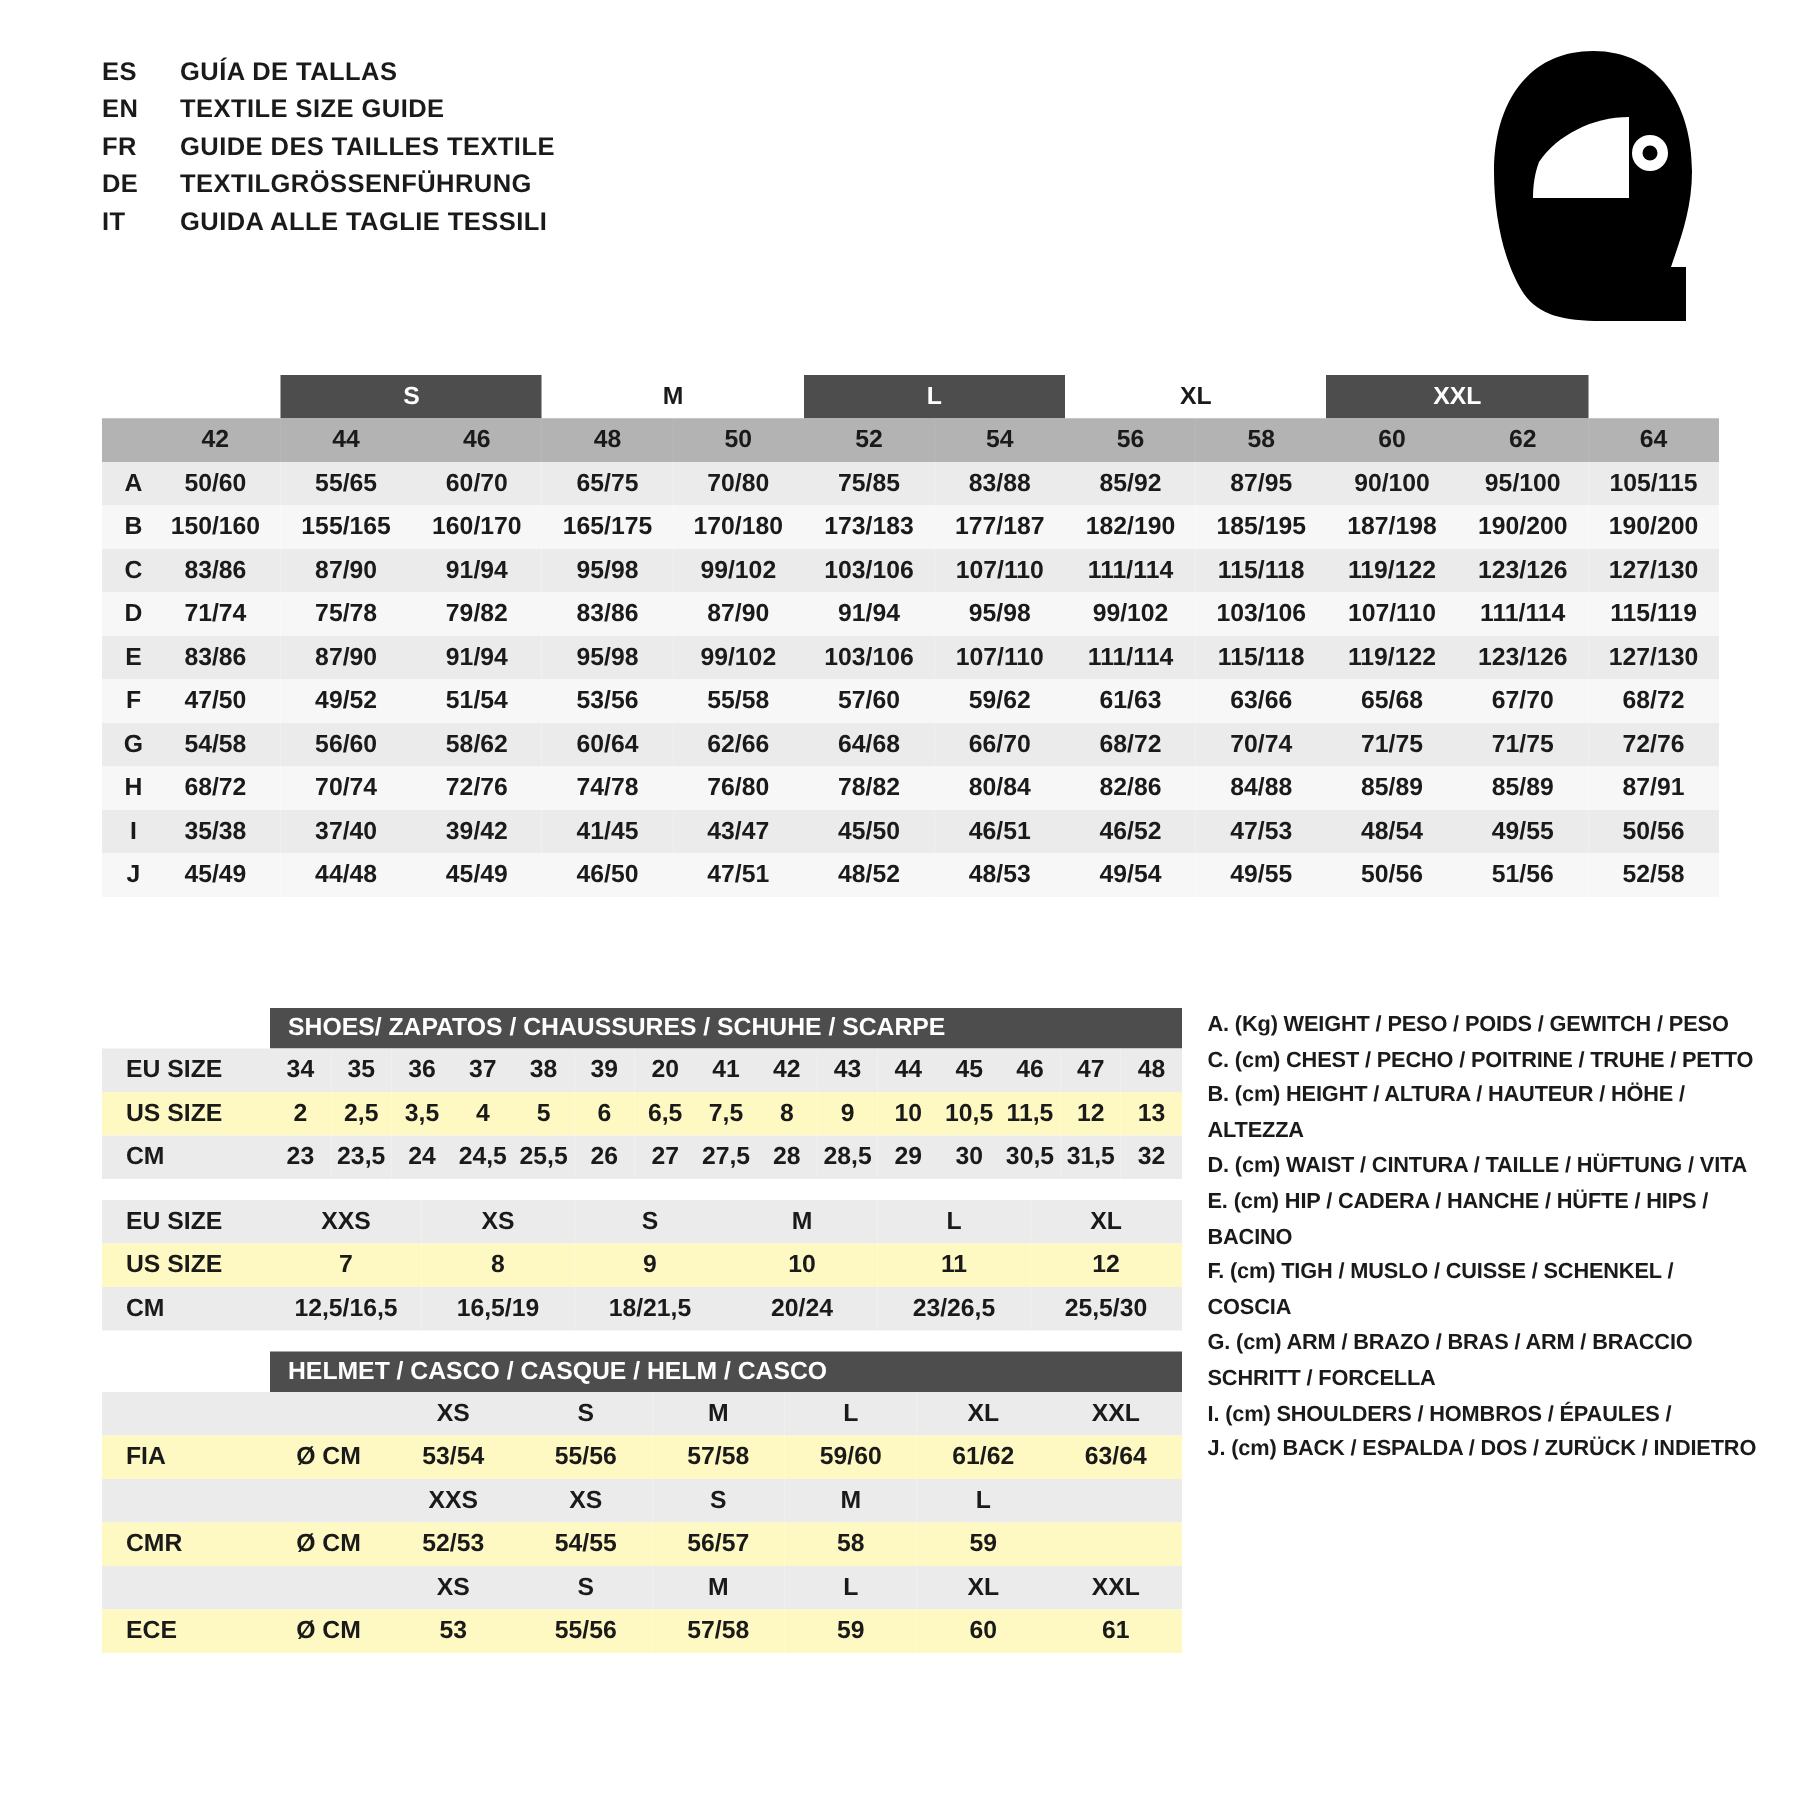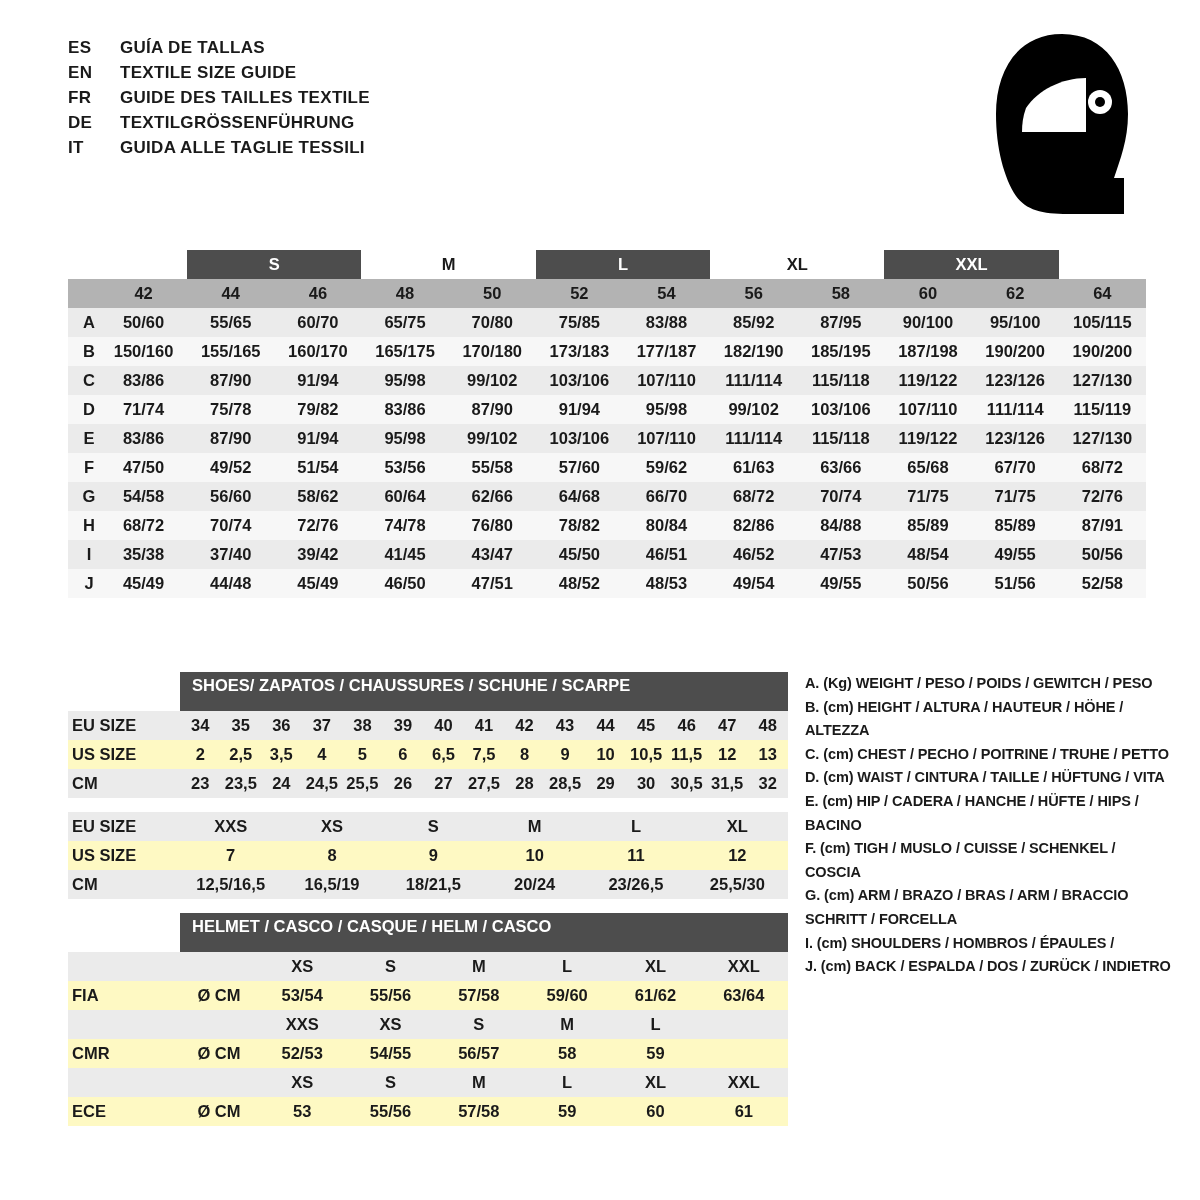--- a/index.html
+++ b/index.html
@@ -32,26 +32,26 @@
   .numhdr { background:#b3b3b3; color:#1a1a1a; height:26px; }
   .rowlabel { text-align:left; padding-left:10px !important; width:28px; font-weight:bold; }
   .zebra-a { background:#ebebeb; }
   .zebra-b { background:#f7f7f7; }
 
   
   .lower { position:absolute; left:68px; top:672px; width:720px; }
   .sec { margin-bottom:6px; }
   .sec-title {
     background:#4d4d4d; color:#fff; font-size:16.5px; font-weight:bold;
-    padding:4px 0 4px 12px; height:39px; line-height:19px;
+    padding:4px 0 4px 12px; height:27px; line-height:19px;
     margin-left:112px;
   }
   .sec table { table-layout:fixed; }
   .sec td { font-size:16.5px; font-weight:bold; height:29px; padding:0; text-align:center; }
-  .sec td.lbl { text-align:left; width:112px; padding-left:4px; }
+  .sec td.lbl { text-align:left; width:112px; padding-left:16px; }
   .band { background:#ebebeb; }
   .band2 { background:#fef9c3; }
 
   
   .legend { position:absolute; left:805px; top:672px; width:370px; }
   .legend-line { font-size:14.5px; font-weight:bold; line-height:23.6px; letter-spacing:-0.1px; }
 
   
 </style>
 </head>
@@ -289,21 +289,21 @@
           </colgroup>
         <tbody>
           <tr class="band">
             <td class="lbl">EU SIZE</td>
             <td>34</td>
             <td>35</td>
             <td>36</td>
             <td>37</td>
             <td>38</td>
             <td>39</td>
-            <td>40</td>
+            <td>20</td>
             <td>41</td>
             <td>42</td>
             <td>43</td>
             <td>44</td>
             <td>45</td>
             <td>46</td>
             <td>47</td>
             <td>48</td>
           </tr>
           <tr class="band2">
@@ -456,22 +456,22 @@
             <td>60</td>
             <td>61</td>
           </tr>
         </tbody>
       </table>
     </div>
   </div>
 
   <div class="legend">
     <div class="legend-line">A. (Kg) WEIGHT / PESO / POIDS / GEWITCH / PESO</div>
+    <div class="legend-line">C. (cm) CHEST / PECHO / POITRINE / TRUHE / PETTO</div>
     <div class="legend-line">B. (cm) HEIGHT / ALTURA / HAUTEUR / HÖHE / ALTEZZA</div>
-    <div class="legend-line">C. (cm) CHEST / PECHO / POITRINE / TRUHE / PETTO</div>
     <div class="legend-line">D. (cm) WAIST / CINTURA / TAILLE / HÜFTUNG / VITA</div>
     <div class="legend-line">E. (cm) HIP / CADERA / HANCHE / HÜFTE / HIPS / BACINO</div>
     <div class="legend-line">F. (cm) TIGH / MUSLO / CUISSE / SCHENKEL / COSCIA</div>
     <div class="legend-line">G. (cm) ARM / BRAZO / BRAS / ARM / BRACCIO</div>
     <div class="legend-line">SCHRITT / FORCELLA</div>
     <div class="legend-line">I. (cm) SHOULDERS / HOMBROS / ÉPAULES /</div>
     <div class="legend-line">J. (cm) BACK / ESPALDA / DOS / ZURÜCK / INDIETRO</div>
   </div>
 
 </div>

